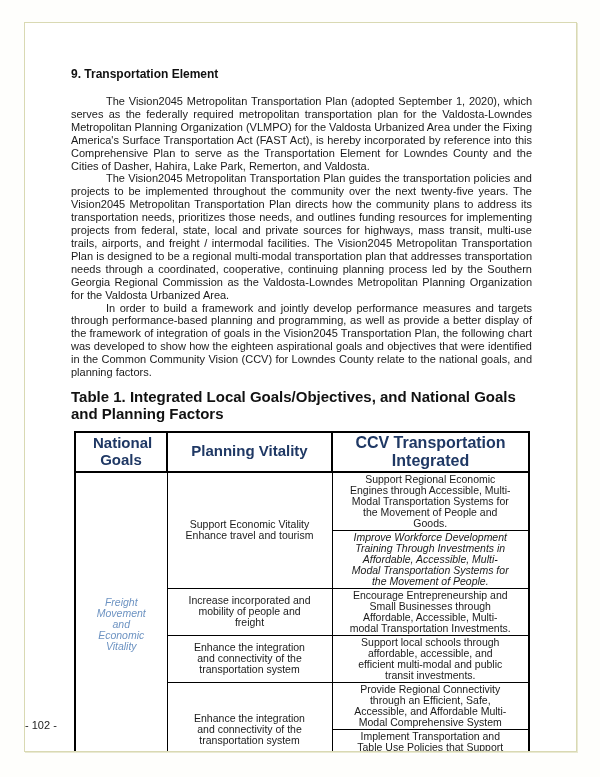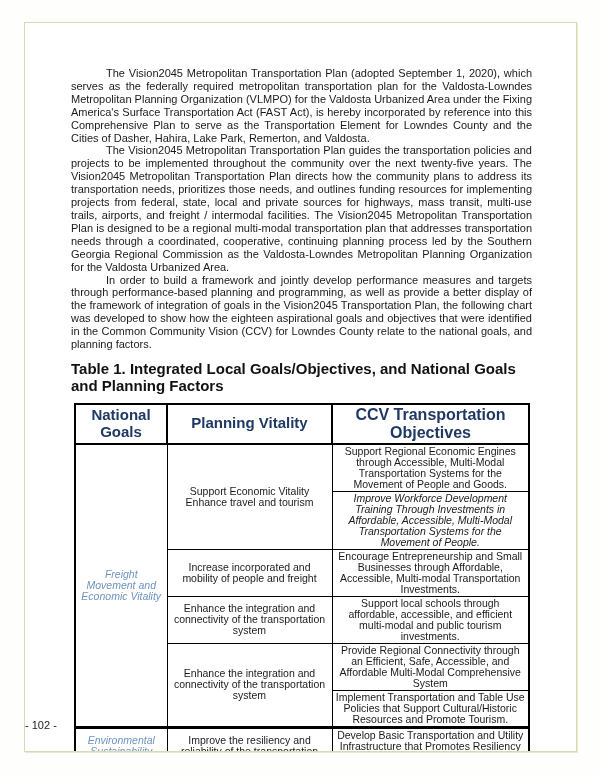--- a/index.html
+++ b/index.html
@@ -53,21 +53,21 @@
   table.goals {
     margin-left: 3px;
     width: 454px;
     border-collapse: collapse;
     table-layout: fixed;
   }
   table.goals th, table.goals td {
     border: 1px solid #000;
     vertical-align: middle;
     text-align: center;
-    padding: 1px 3px;
+    padding: 1px 17px;
     overflow: hidden;
   }
   table.goals { border: 2px solid #000; }
   table.goals th {
     border: 2px solid #000;
     color: #1f3864;
     font-weight: bold;
     font-size: 15px;
     line-height: 1.12;
     height: 38px;
@@ -108,59 +108,60 @@
     color: #1a1a1a;
   }
 </style>
 </head>
 <body>
 
 <div class="canvas">
   <div class="page">
     <div class="content">
 
+      <div class="section-title">9. Transportation Element</div>
 
       <p class="body-par">The Vision2045 Metropolitan Transportation Plan (adopted September 1, 2020), which serves as the federally required metropolitan transportation plan for the Valdosta-Lowndes Metropolitan Planning Organization (VLMPO) for the Valdosta Urbanized Area under the Fixing America's Surface Transportation Act (FAST Act), is hereby incorporated by reference into this Comprehensive Plan to serve as the Transportation Element for Lowndes County and the Cities of Dasher, Hahira, Lake Park, Remerton, and Valdosta.</p>
 
       <p class="body-par">The Vision2045 Metropolitan Transportation Plan guides the transportation policies and projects to be implemented throughout the community over the next twenty-five years. The Vision2045 Metropolitan Transportation Plan directs how the community plans to address its transportation needs, prioritizes those needs, and outlines funding resources for implementing projects from federal, state, local and private sources for highways, mass transit, multi-use trails, airports, and freight / intermodal facilities. The Vision2045 Metropolitan Transportation Plan is designed to be a regional multi-modal transportation plan that addresses transportation needs through a coordinated, cooperative, continuing planning process led by the Southern Georgia Regional Commission as the Valdosta-Lowndes Metropolitan Planning Organization for the Valdosta Urbanized Area.</p>
 
       <p class="body-par">In order to build a framework and jointly develop performance measures and targets through performance-based planning and programming, as well as provide a better display of the framework of integration of goals in the Vision2045 Transportation Plan, the following chart was developed to show how the eighteen aspirational goals and objectives that were identified in the Common Community Vision (CCV) for Lowndes County relate to the national goals, and planning factors.</p>
 
       <div class="caption">Table 1. Integrated Local Goals/Objectives, and National Goals and Planning Factors</div>
 
       <table class="goals">
         <colgroup>
           <col style="width:92px">
           <col style="width:165px">
           <col style="width:197px">
         </colgroup>
         <thead>
           <tr>
             <th>National Goals</th>
             <th>Planning Vitality</th>
-            <th class="big">CCV Transportation Objectives</th>
+            <th class="big">CCV Transportation Integrated</th>
           </tr>
         </thead>
         <tbody>
           <tr class="r1">
             <td class="goal" rowspan="6">Freight Movement and Economic Vitality</td>
             <td class="pf" rowspan="2">Support Economic Vitality
 Enhance travel and tourism</td>
             <td class="obj">Support Regional Economic Engines through Accessible, Multi-Modal Transportation Systems for the Movement of People and Goods.</td>
           </tr>
           <tr class="r2">
             <td class="obj">Improve Workforce Development Training Through Investments in Affordable, Accessible, Multi-Modal Transportation Systems for the Movement of People.</td>
           </tr>
           <tr class="r3">
             <td class="pf">Increase incorporated and mobility of people and freight</td>
             <td class="obj">Encourage Entrepreneurship and Small Businesses through Affordable, Accessible, Multi-modal Transportation Investments.</td>
           </tr>
           <tr class="r4">
             <td class="pf">Enhance the integration and connectivity of the transportation system</td>
-            <td class="obj">Support local schools through affordable, accessible, and efficient multi-modal and public tourism investments.</td>
+            <td class="obj">Support local schools through affordable, accessible, and efficient multi-modal and public transit investments.</td>
           </tr>
           <tr class="r5">
             <td class="pf" rowspan="2">Enhance the integration and connectivity of the transportation system</td>
             <td class="obj">Provide Regional Connectivity through an Efficient, Safe, Accessible, and Affordable Multi-Modal Comprehensive System</td>
           </tr>
           <tr class="r6">
             <td class="obj">Implement Transportation and Table Use Policies that Support Cultural/Historic Resources and Promote Tourism.</td>
           </tr>
           <tr class="r7 heavy">
             <td class="goal">Environmental Sustainability</td>

